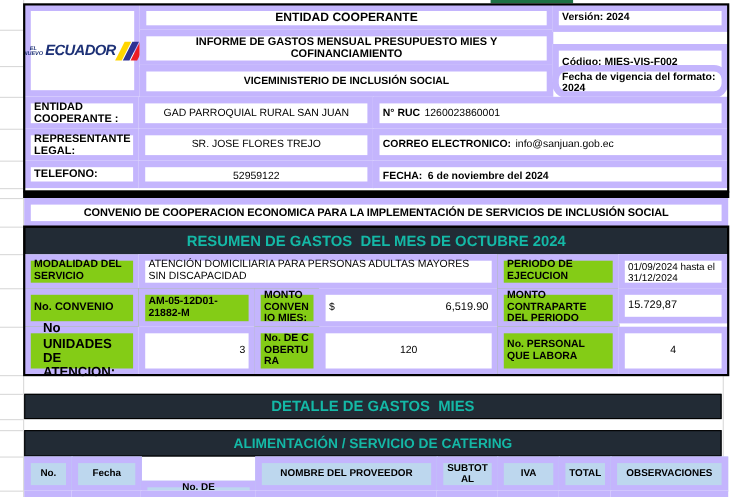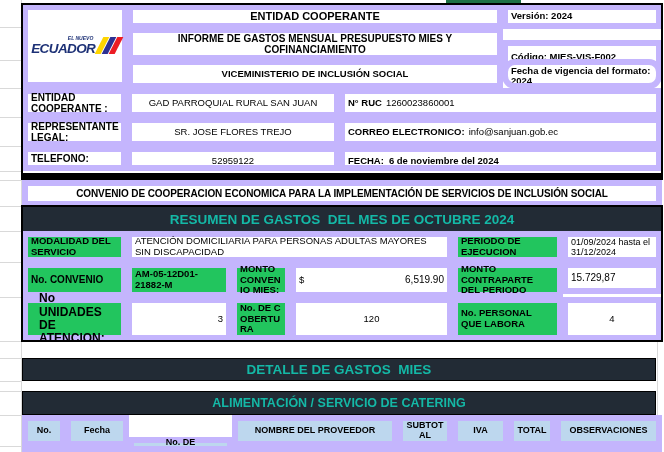--- a/index.html
+++ b/index.html
@@ -4,39 +4,39 @@
 <style>
   html,body{margin:0;padding:0;background:#fff;}
   #screen{
     position:relative;width:664px;height:452px;overflow:hidden;background:#ffffff;
     font-family:"Liberation Sans",sans-serif;color:#000;
   }
   .cell{
     position:absolute;box-sizing:border-box;border:6px solid #c4b5fd;background:#fff;
     display:flex;align-items:center;padding:1px 3px;font-size:9.5px;line-height:1.12;
   }
-  .lab{background:#22c55e;font-weight:bold;}
+  .lab{background:#84cc16;font-weight:bold;}
   .bold{font-weight:bold;}
   .center{justify-content:center;text-align:center;}
   .left{justify-content:flex-start;text-align:left;}
   .right{justify-content:flex-end;text-align:right;}
   .topalign{align-items:flex-start;overflow:hidden;border-radius:13px;}
   .brkall{word-break:break-all;}
   .bar{
     position:absolute;box-sizing:border-box;background:#222b35;color:#14b8a6;font-weight:bold;
     display:flex;align-items:center;justify-content:center;white-space:pre;border:1px solid #000;
   }
   .outline{position:absolute;box-sizing:border-box;border:2px solid #000;pointer-events:none;background:transparent;}
   .blackbar{position:absolute;background:#000;}
   .gridline{position:absolute;background:#d9d9d9;}
   .greenline{position:absolute;background:#1e7145;}
   .bluehead{background:#bdd7ee;font-weight:bold;font-size:9px;justify-content:center;text-align:center;line-height:1.1;}
   
   .logo{display:flex;align-items:center;}
-  .logo-text{display:flex;flex-direction:column;align-items:flex-end;}
+  .logo-text{display:flex;flex-direction:row;align-items:flex-end;}
   .logo-top{font-size:5px;font-weight:bold;font-style:italic;color:#1d3176;letter-spacing:0px;margin-right:2px;}
   .logo-brand{font-size:13.5px;font-weight:900;font-style:italic;color:#1d3176;letter-spacing:-0.6px;margin-top:-1px;}
   .logo-stripes{display:flex;gap:1.5px;transform:skewX(-27deg);margin-left:4px;}
   .stripe{width:5.5px;height:17px;display:block;}
   .st-y{background:#ffd500;}.st-b{background:#2e3192;}.st-r{background:#ec1c24;}
 </style>
 </head>
 <body>
 
 <div id="screen">

